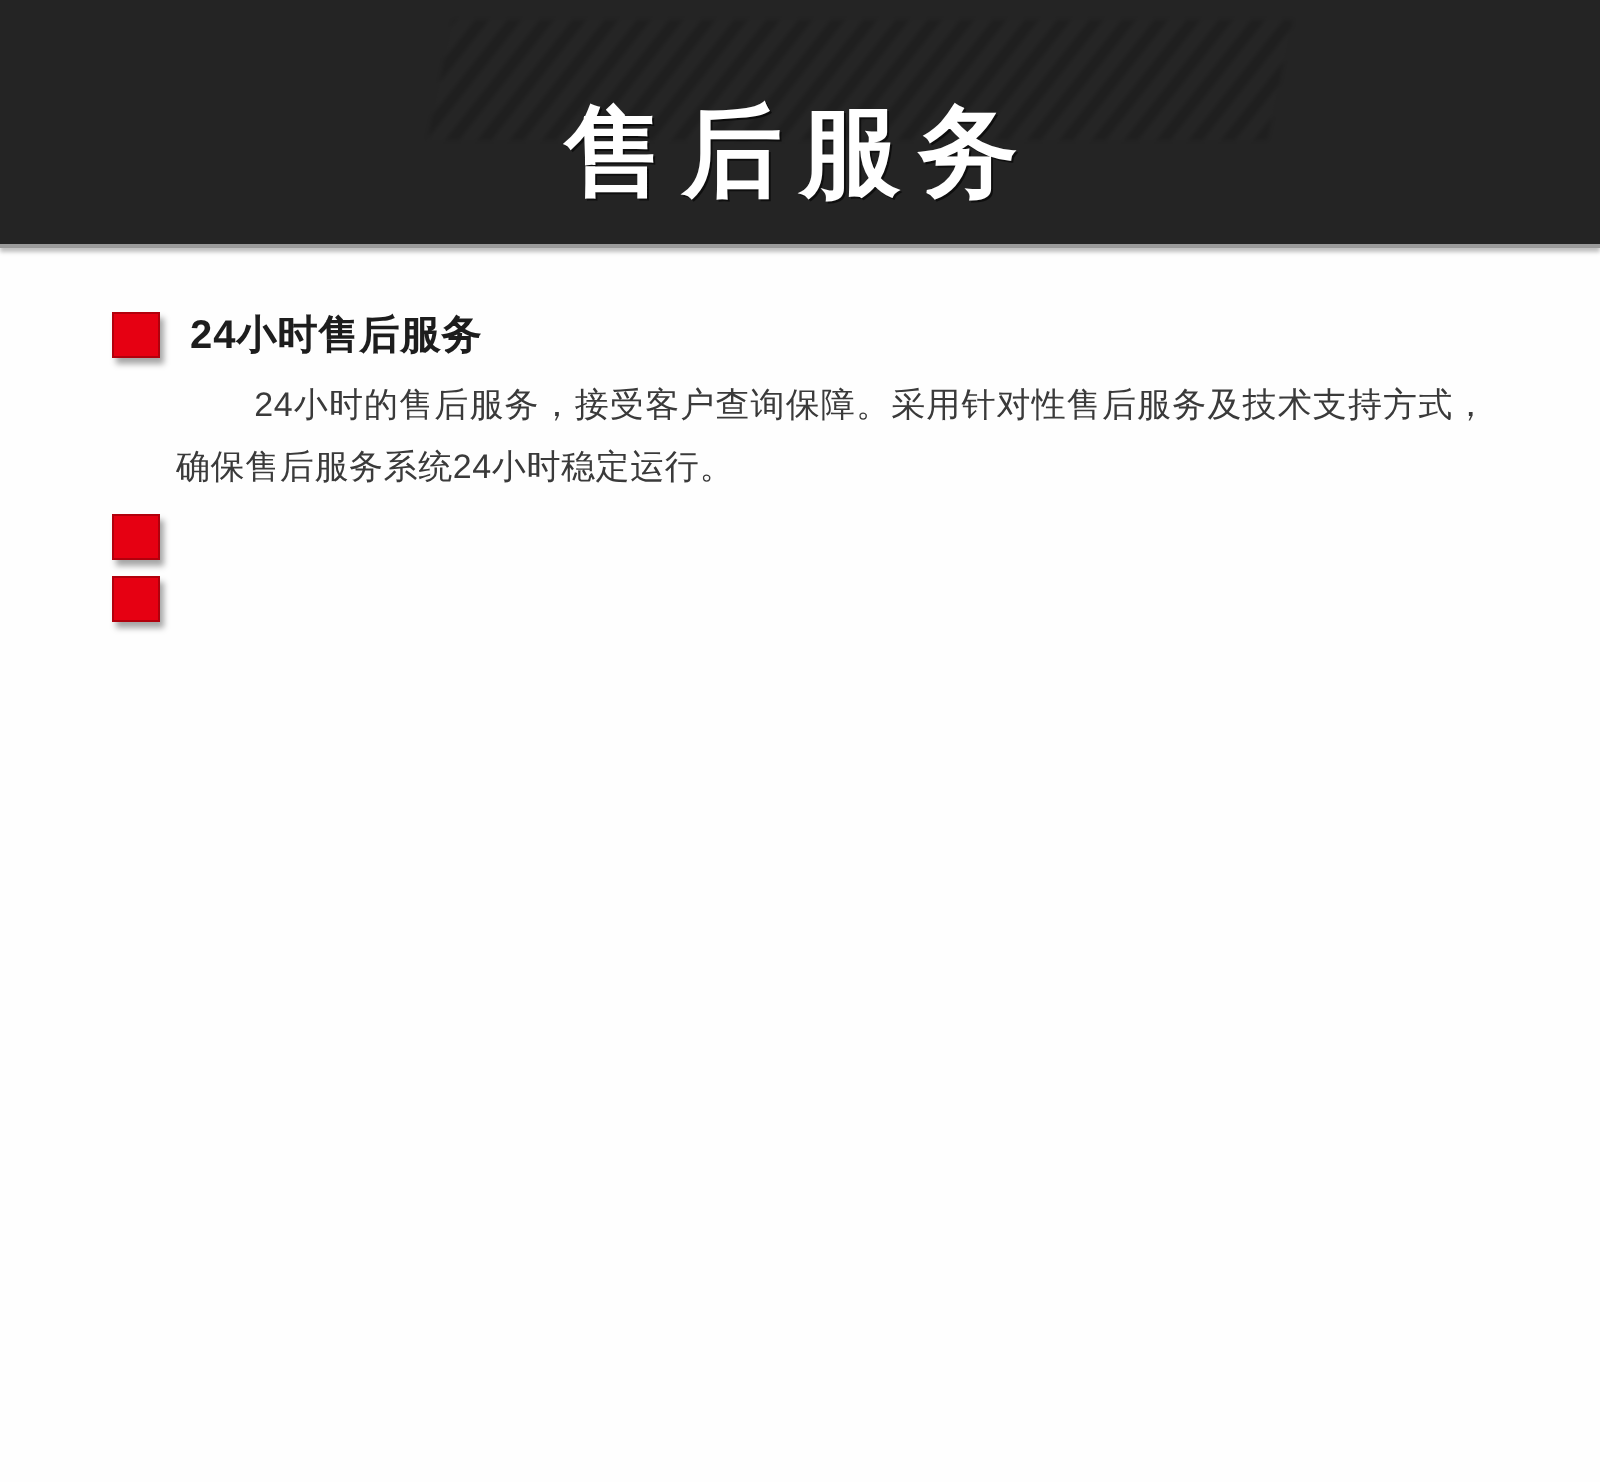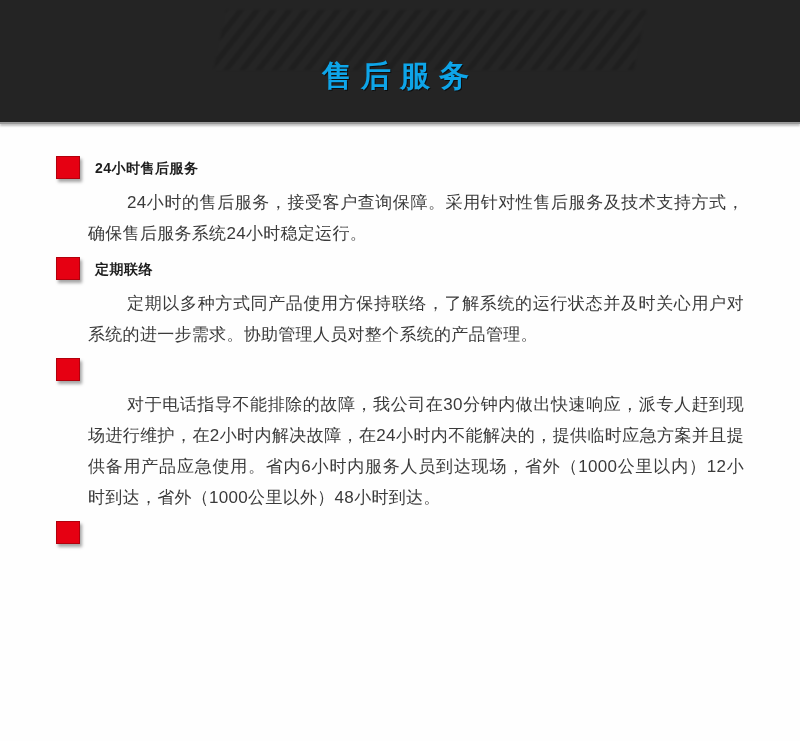--- a/index.html
+++ b/index.html
@@ -47,22 +47,22 @@
       rgba(60,60,60,0.25) 6px,
       rgba(60,60,60,0.25) 14px
     );
     opacity: 0.25;
     filter: blur(1px);
     transform: skewX(-12deg);
   }
   .banner h1 {
     position: relative;
     margin: 0 0 26px 0;
-    color: #0ea5e9;
-    font-size: 30px;
+    color: #ffffff;
+    font-size: 50px;
     line-height: 40px;
     font-weight: bold;
     letter-spacing: 9px;
     text-shadow: 1px 1px 0 rgba(0,0,0,0.6);
   }
 
   
   .content {
     box-sizing: border-box;
     padding: 32px 56px 0 56px;
@@ -77,21 +77,21 @@
     width: 22px;
     height: 21px;
     background: #e60012;
     border: 1px solid #b2000c;
     box-shadow: 2px 3px 3px rgba(0,0,0,0.35);
     margin-right: 15px;
     flex: 0 0 auto;
   }
   .sec-head h2 {
     margin: 0;
-    font-size: 14px;
+    font-size: 20px;
     line-height: 22px;
     font-weight: bold;
     color: #1d1d1d;
     letter-spacing: 0.5px;
   }
   .sec p {
     margin: 0 12px 4px 32px;
     width: 656px;
     font-size: 17px;
     line-height: 31px;
@@ -114,33 +114,25 @@
   <main class="content">
 
     <section class="sec">
       <div class="sec-head">
         <span class="bullet"></span>
         <h2>24小时售后服务</h2>
       </div>
       <p>24小时的售后服务，接受客户查询保障。采用针对性售后服务及技术支持方式，确保售后服务系统24小时稳定运行。</p>
     </section>
 
-    <section class="sec">
-      <div class="sec-head">
-        <span class="bullet"></span>
-        <h2>定期联络</h2>
-      </div>
-      <p>定期以多种方式同产品使用方保持联络，了解系统的运行状态并及时关心用户对系统的进一步需求。协助管理人员对整个系统的产品管理。</p>
-    </section>
 
     <section class="sec">
       <div class="sec-head">
         <span class="bullet"></span>
       </div>
-      <p>对于电话指导不能排除的故障，我公司在30分钟内做出快速响应，派专人赶到现场进行维护，在2小时内解决故障，在24小时内不能解决的，提供临时应急方案并且提供备用产品应急使用。省内6小时内服务人员到达现场，省外（1000公里以内）12小时到达，省外（1000公里以外）48小时到达。</p>
     </section>
 
     <section class="sec">
       <div class="sec-head">
         <span class="bullet"></span>
       </div>
     </section>
 
   </main>
 </div>

